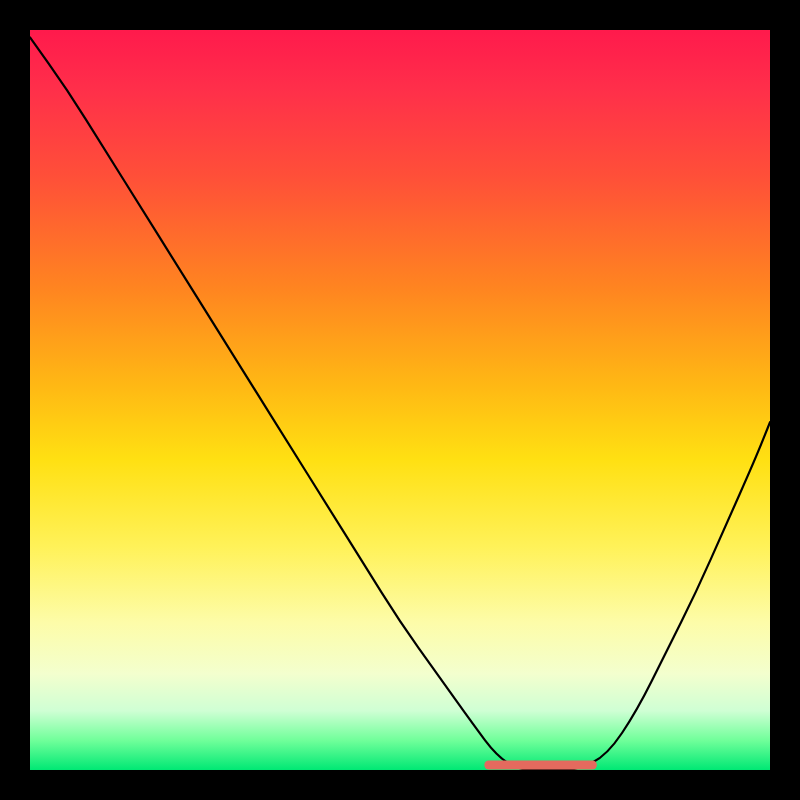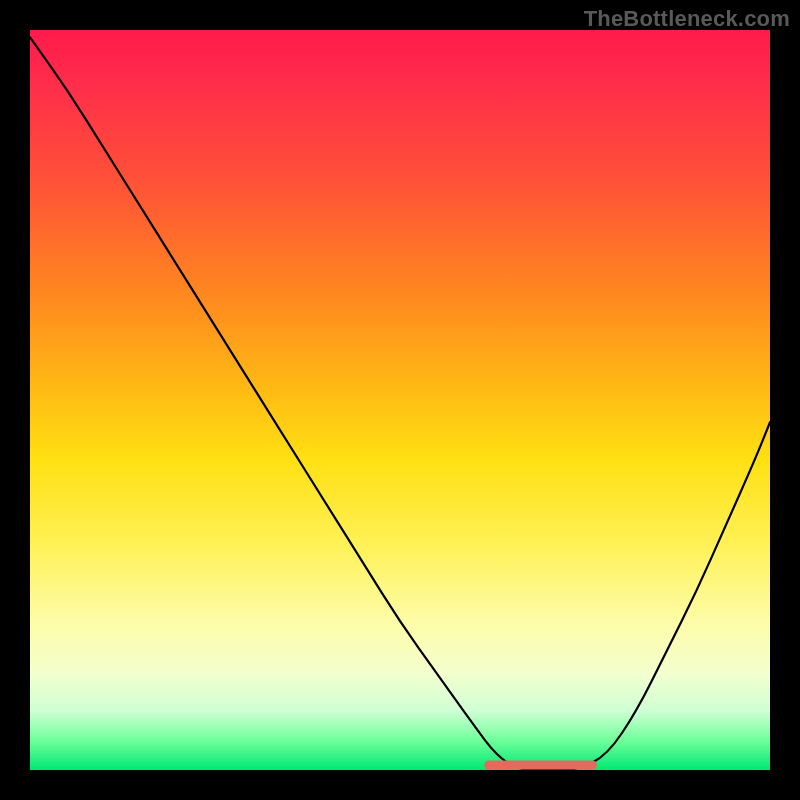--- a/index.html
+++ b/index.html
@@ -64,15 +64,14 @@
 
   <div class="plot-area">
 
     <svg class="curve" viewBox="0 0 740 740" preserveAspectRatio="none">
       <path id="curve-path" fill="none" stroke="#000000" stroke-width="2.2" stroke-linecap="round" stroke-linejoin="round" d="M 0.0 7.4 Q 0.0 7.4 18.5 33.3 Q 37.0 59.2 55.5 88.8 Q 74.0 118.4 92.5 148.0 Q 111.0 177.6 129.5 207.2 Q 148.0 236.8 166.5 266.4 Q 185.0 296.0 203.5 325.6 Q 222.0 355.2 240.5 384.8 Q 259.0 414.4 277.5 444.0 Q 296.0 473.6 314.5 503.2 Q 333.0 532.8 351.5 562.4 Q 370.0 592.0 388.5 617.9 Q 407.0 643.8 425.5 669.7 Q 444.0 695.6 455.1 710.4 Q 466.2 725.2 477.3 732.6 Q 488.4 740.0 503.2 740.0 Q 518.0 740.0 532.8 740.0 Q 547.6 740.0 562.4 732.6 Q 577.2 725.2 592.0 703.0 Q 606.8 680.8 621.6 651.2 Q 636.4 621.6 651.2 592.0 Q 666.0 562.4 680.8 529.1 Q 695.6 495.8 710.4 462.5 Q 725.2 429.2 732.6 410.7 L 740.0 392.2"></path>
       <path id="highlight-path" fill="none" stroke="#e46a5e" stroke-width="9" stroke-linecap="round" d="M 458.8 735.0 L 562.4 735.0"></path>
     </svg>
 
   </div>
 
-  <div class="watermark">TheBottleneck.com</div>
 
 </div>
 
 </body></html>

